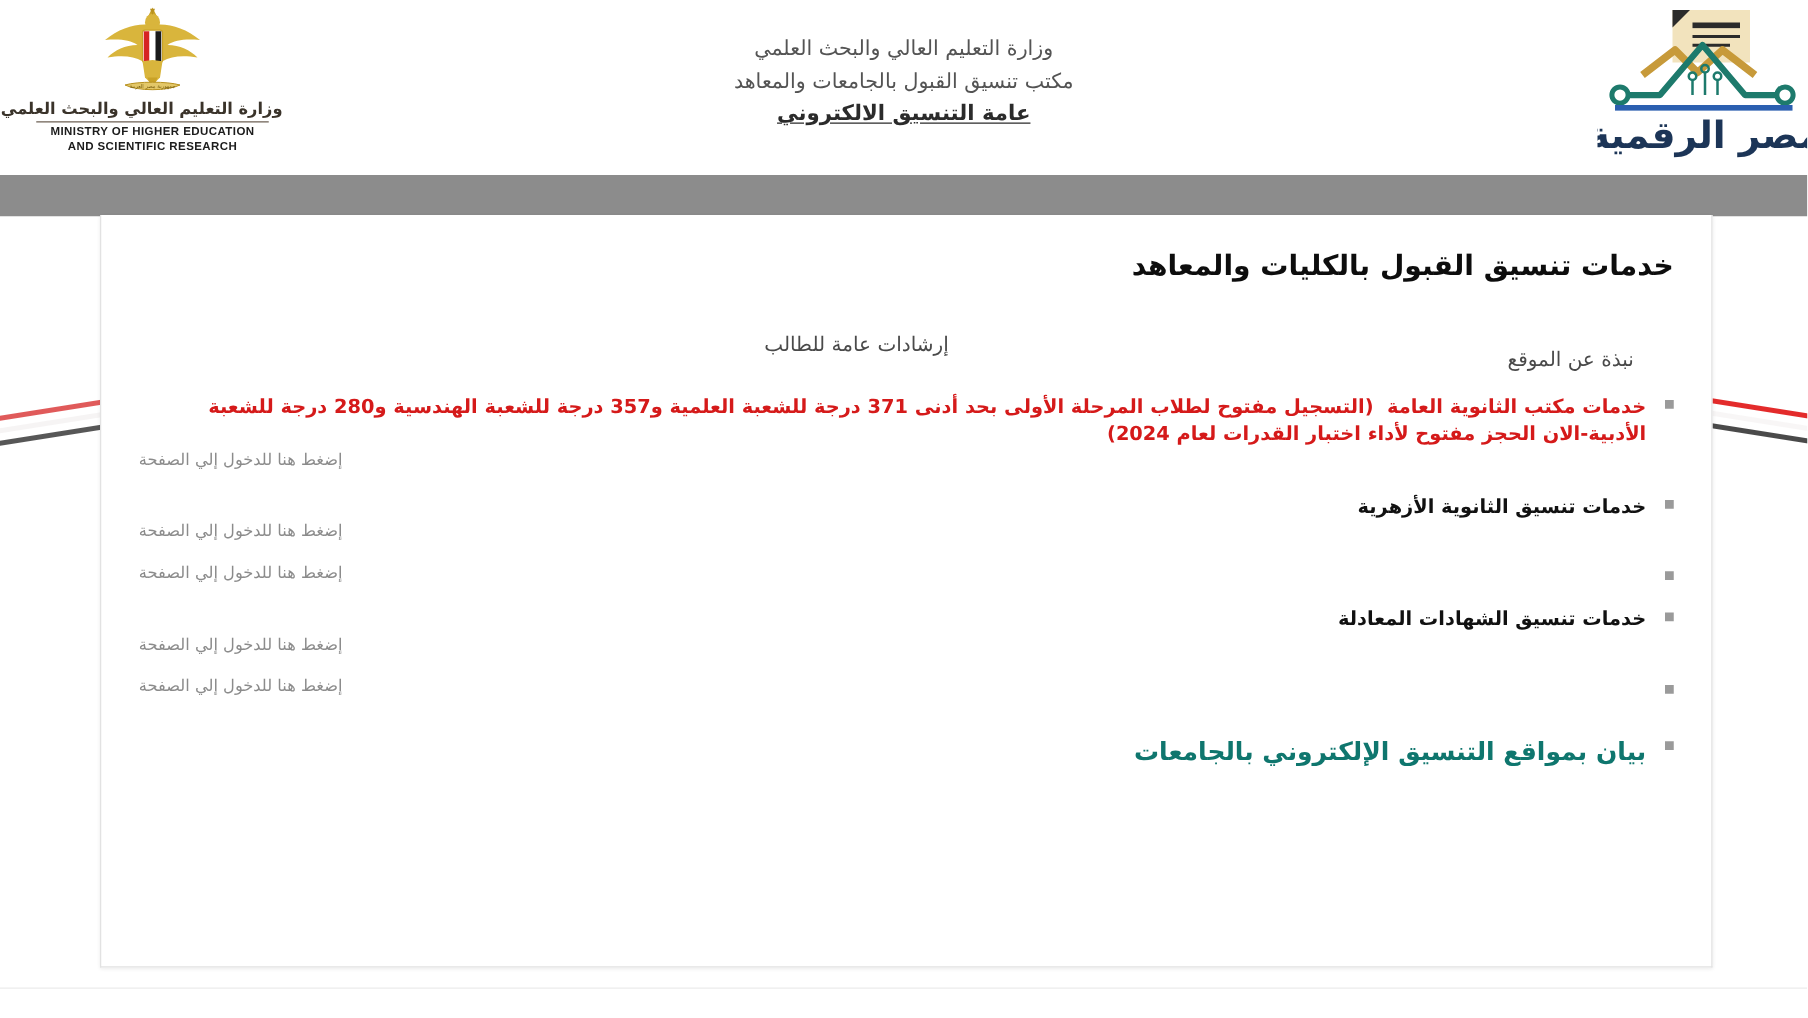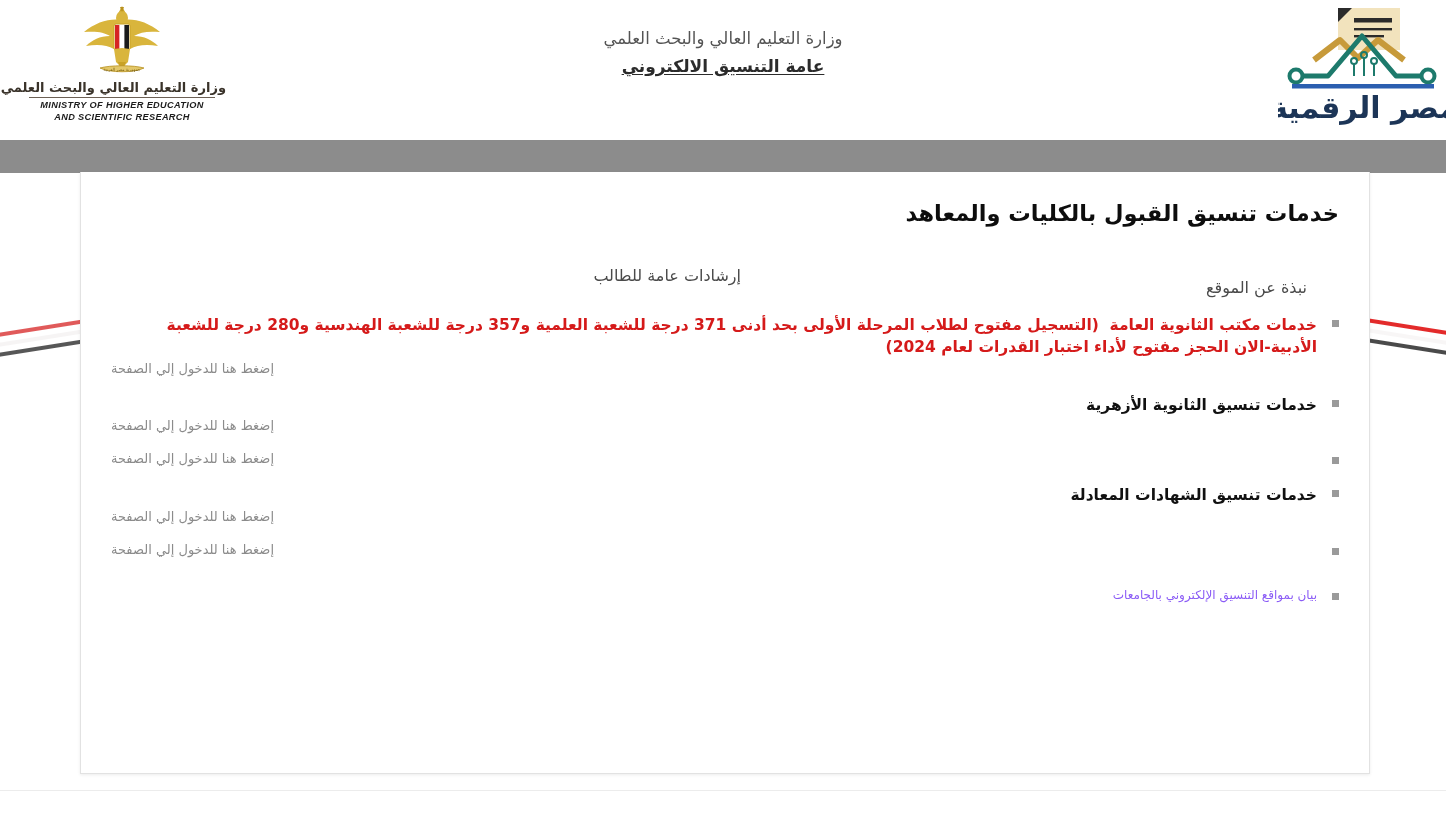--- a/index.html
+++ b/index.html
@@ -84,21 +84,20 @@
     margin: 2px auto 2px auto;
   }
   .ministry-en {
     font-family: "Liberation Sans", sans-serif;
     font-size: 9.2px;
     font-weight: bold;
     color: #1c1c1c;
     letter-spacing: 0.35px;
     line-height: 1.25;
     direction: ltr;
-    font-style: italic;
   }
 
   
   .header-center {
     position: absolute;
     left: 0; right: 0;
     top: 26px;
     text-align: center;
   }
   .hc-line1, .hc-line2 {
@@ -174,21 +173,21 @@
   }
   .navlink {
     position: absolute;
     font-family: "DejaVu Sans", sans-serif;
     font-size: 16px;
     color: #4a4a4a;
     cursor: pointer;
     white-space: nowrap;
   }
   .navlink-about { right: 62px; top: 12px; text-align: right; }
-  .navlink-guide { right: 628px; top: 0; }
+  .navlink-guide { right: 610px; top: 0; }
 
   
   .services {
     margin-top: 22px;
     padding: 0 30px 0 30px;
     list-style: none;
   }
   .service-item {
     position: relative;
     margin-bottom: 18px;
@@ -210,23 +209,23 @@
     text-align: right;
     font-family: "DejaVu Sans", sans-serif;
     font-size: 15.5px;
     font-weight: bold;
     color: #111111;
     line-height: 1.45;
     cursor: pointer;
   }
   .service-title.red { color: #d51a1a; }
   .service-title.plain {
-    font-weight: normal;
-    color: #8b5cf6;
-    font-size: 12px;
+    font-weight: bold;
+    color: #0f766e;
+    font-size: 20px;
   }
   .service-note {
     color: #d51a1a;
     font-weight: bold;
   }
 
   .service-sub {
     display: block;
     margin-top: 2px;
     padding-right: 22px;
@@ -290,20 +289,21 @@
         </svg>
       </div>
       <div class="ministry-ar">وزارة التعليم العالي والبحث العلمي</div>
       <div class="ministry-rule"></div>
       <div class="ministry-en">MINISTRY OF HIGHER EDUCATION</div>
       <div class="ministry-en">AND SCIENTIFIC RESEARCH</div>
     </div>
 
     <div class="header-center">
       <div class="hc-line1">وزارة التعليم العالي والبحث العلمي</div>
+      <div class="hc-line2">مكتب تنسيق القبول بالجامعات والمعاهد</div>
       <a class="hc-link">عامة التنسيق الالكتروني</a>
     </div>
 
     <div class="digital-logo">
       <svg width="168" height="134" viewBox="0 0 168 134" aria-hidden="true">
 
         <g>
           <path d="M60 6 L122 6 L122 48 L60 48 Z" fill="#f2e3bd"></path>
           <path d="M60 6 L74 6 L60 20 Z" fill="#2b2b2b"></path>
           <rect x="76" y="16" width="38" height="4.5" fill="#2b2b2b"></rect>

